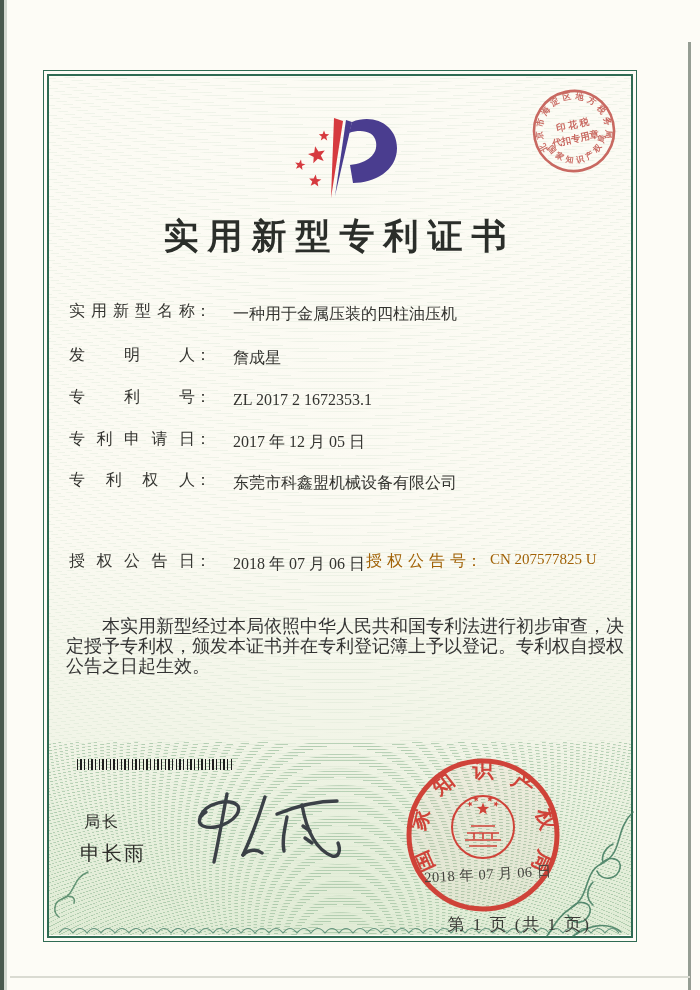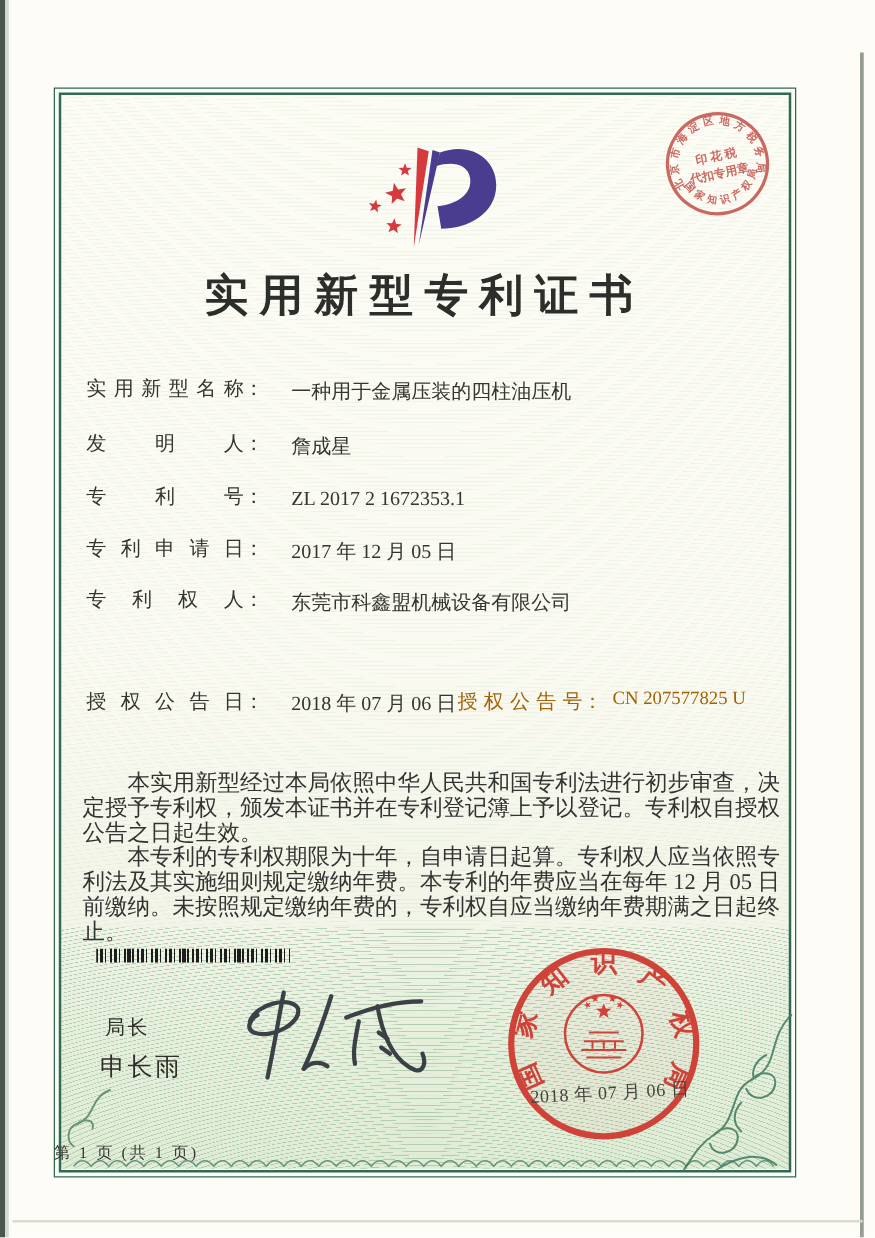--- a/index.html
+++ b/index.html
@@ -50,21 +50,21 @@
   .body-text p{margin:0;text-indent:2em;}
   .barcode{position:absolute;left:77px;top:759px;width:155px;height:11px;z-index:3;
     background:repeating-linear-gradient(90deg,#1d1d1d 0 1.5px,transparent 1.5px 3px,#1d1d1d 3px 5.5px,transparent 5.5px 7px,#1d1d1d 7px 8px,transparent 8px 11px);}
   .signoff-title{position:absolute;left:84px;top:812px;font-size:16px;color:#2e2e2a;letter-spacing:2px;z-index:4;}
   .signoff-name{position:absolute;left:80px;top:840px;font-size:20px;color:#2e2e2a;letter-spacing:2px;z-index:4;}
   .signature-svg{position:absolute;left:185px;top:772px;width:170px;height:110px;z-index:4;}
   .seal-svg{position:absolute;left:393px;top:745px;width:180px;height:180px;z-index:5;opacity:.95;}
   .seal-date{position:absolute;left:413px;top:865px;width:150px;text-align:center;font-size:14.5px;
     color:#44443e;letter-spacing:.5px;transform:rotate(-3deg);z-index:6;}
   .stamp-svg{position:absolute;left:527px;top:84px;width:94px;height:94px;transform:rotate(-12deg);opacity:.88;z-index:3;}
-  .footer-page{position:absolute;left:43px;top:913px;width:548px;text-align:left;font-size:13px;
+  .footer-page{position:absolute;left:43px;top:913px;width:548px;text-align:right;font-size:17px;
     letter-spacing:2px;color:#3a3a36;z-index:4;}
   .scallop-svg{position:absolute;left:57px;top:925px;width:576px;height:14px;z-index:2;}
   .flourish-svg{position:absolute;left:543px;top:810px;width:94px;height:130px;z-index:2;}
   .curl-svg{position:absolute;left:50px;top:868px;width:42px;height:52px;z-index:2;}
   svg text{font-family:"Liberation Serif","DejaVu Serif",serif;}
 </style>
 </head>
 <body>
 
 <div id="cert">
@@ -134,21 +134,20 @@
   </div>
   <div class="frow" style="top:551px">
     <span class="flabel">授权公告日</span><span class="fcolon">：</span><span class="fvalue">2018 年 07 月 06 日</span>
   </div>
   <div class="frow-right" style="top:551px">
     <span class="flabel-sm">授权公告号</span><span class="fcolon">：</span><span class="fvalue-sm">CN 207577825 U</span>
   </div>
 
   <div class="body-text">
     <p>本实用新型经过本局依照中华人民共和国专利法进行初步审查，决定授予专利权，颁发本证书并在专利登记簿上予以登记。专利权自授权公告之日起生效。</p>
-    <p>本专利的专利权期限为十年，自申请日起算。专利权人应当依照专利法及其实施细则规定缴纳年费。本专利的年费应当在每年 12 月 05 日前缴纳。未按照规定缴纳年费的，专利权自应当缴纳年费期满之日起终止。</p>
   </div>
 
   <div class="barcode"></div>
 
   <div class="signoff-title">局长</div>
   <div class="signoff-name">申长雨</div>
 
   <svg class="signature-svg" viewBox="0 0 170 110">
     <g fill="none" stroke="#2a2f38" stroke-width="3.4" stroke-linecap="round" opacity=".9">
       <path d="M42,22 C38,42 35,62 29,90"></path>

